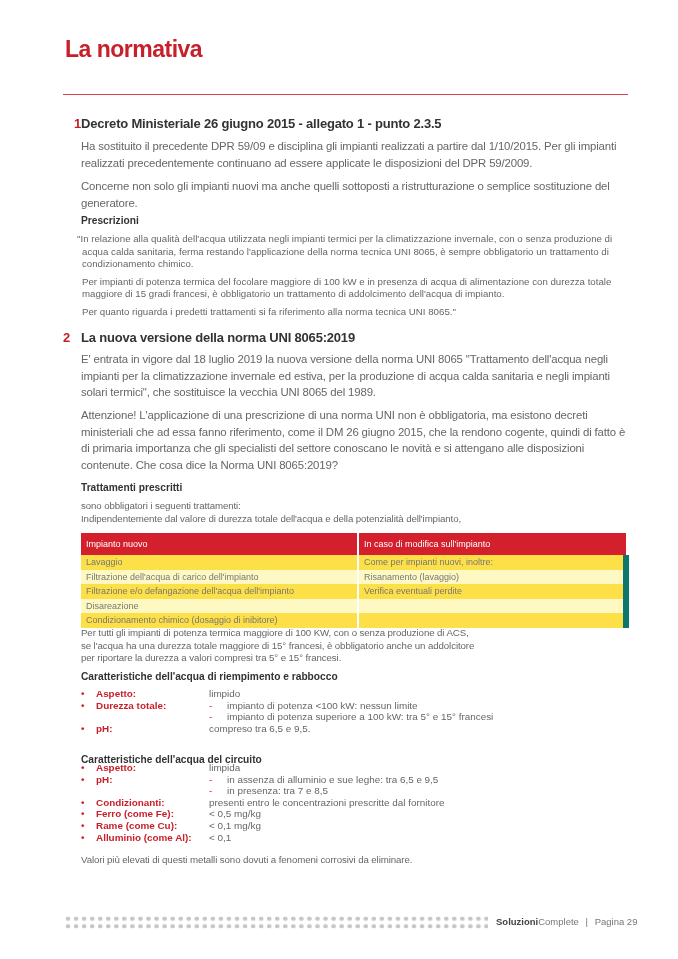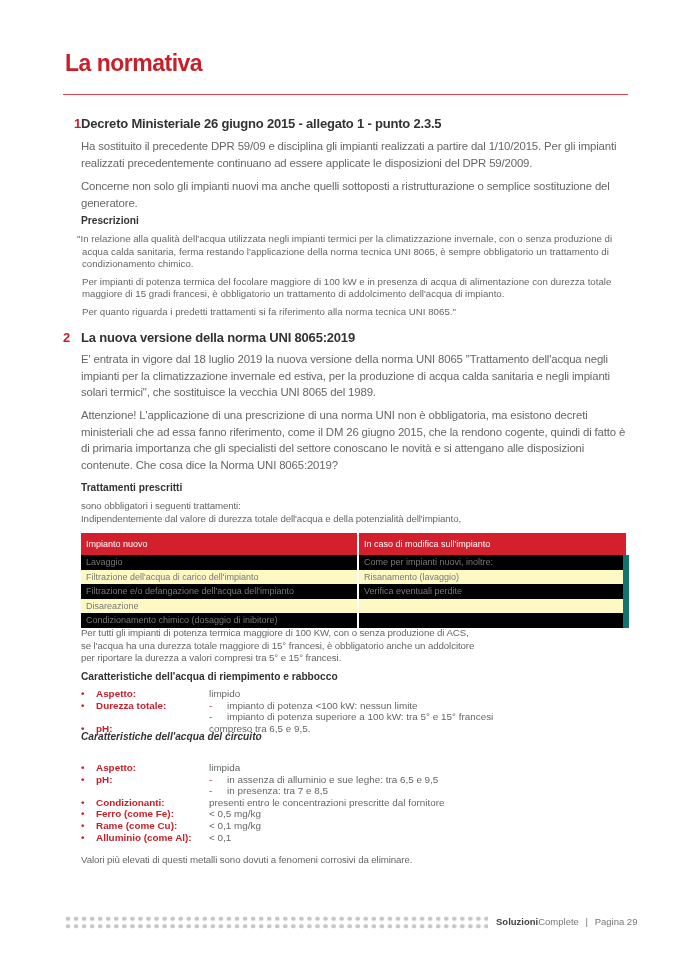--- a/index.html
+++ b/index.html
@@ -1,30 +1,30 @@
 <!DOCTYPE html>
 <html><head>
 <meta charset="utf-8">
 <style>
   html, body { margin:0; padding:0; background:#fff; }
   body { width:678px; height:959px; position:relative; font-family:"Liberation Sans", sans-serif; color:#555; overflow:hidden; }
-  .page-title { position:absolute; left:65px; top:50px; font-size:23px; font-weight:bold; color:#c8202a; letter-spacing:-0.5px; }
+  .page-title { position:absolute; left:65px; top:36px; font-size:23px; font-weight:bold; color:#c8202a; letter-spacing:-0.5px; }
   .title-rule { position:absolute; left:63px; top:94px; width:565px; height:1px; background:#d8454c; }
   .sec-head { position:absolute; left:63px; font-size:13px; font-weight:bold; color:#333; letter-spacing:-0.2px; }
   .sec-num { color:#c8202a; display:inline-block; width:18px; }
   .para { position:absolute; left:81px; width:548px; font-size:11.4px; line-height:16.5px; color:#666; letter-spacing:-0.15px; }
   .small { position:absolute; left:81px; width:548px; font-size:9.7px; line-height:12.6px; color:#666; letter-spacing:-0.1px; }
   .subhead { position:absolute; left:81px; font-size:10.2px; font-weight:bold; color:#333; }
   .quote { position:absolute; left:77px; width:555px; font-size:9.7px; line-height:12.6px; color:#666; }
   .quote p { margin:0 0 5px 5px; }
   .quote p.first { text-indent:-5px; }
   table.treat { position:absolute; left:81px; top:533px; width:548px; border-collapse:collapse; font-size:9px; }
   table.treat th { background:#d3202c; color:#fff; text-align:left; font-weight:normal; padding:0 5px; height:22px; }
   table.treat td { color:#777; padding:0 5px; height:14.5px; border-right:6px solid #0f766e; }
-  table.treat tr.odd td { background:#000000; }
+  table.treat tr.odd td { background:#fde047; }
   table.treat tr.even td { background:#fef9c3; }
   table.treat th.c1, table.treat td.c1 { width:266px; border-right:2px solid #fff; }
   .list { position:absolute; left:81px; font-size:9.9px; line-height:11.6px; }
   .li { display:flex; }
   .bullet { width:15px; color:#c8202a; font-weight:bold; }
   .lab { width:113px; color:#c8202a; font-weight:bold; }
   .val { color:#666; }
   .dash { color:#c8202a; display:inline-block; width:18px; }
   .footer-dots { position:absolute; left:64px; top:915px; width:424px; height:16px;
     background-image: radial-gradient(circle, #c6c6c6 2.1px, transparent 2.4px);
@@ -113,21 +113,21 @@
       <span class="lab"></span>
     <span class="val"><span class="dash">-</span><span>impianto di potenza superiore a 100 kW: tra 5° e 15° francesi</span></span>
   </div>
   <div class="li">
     <span class="bullet">•</span>
     <span class="lab">pH:</span>
     <span class="val">compreso tra 6,5 e 9,5.</span>
   </div>
 </div>
 
-<div class="subhead" style="top:731px;font-style:italic;">Caratteristiche dell'acqua del circuito</div>
+<div class="subhead" style="top:754px;">Caratteristiche dell'acqua del circuito</div>
 <div class="list" style="top:762px;">
   <div class="li">
     <span class="bullet">•</span>
     <span class="lab">Aspetto:</span>
     <span class="val">limpida</span>
   </div>
   <div class="li">
     <span class="bullet">•</span>
     <span class="lab">pH:</span>
     <span class="val"><span class="dash">-</span><span>in assenza di alluminio e sue leghe: tra 6,5 e 9,5</span></span>

